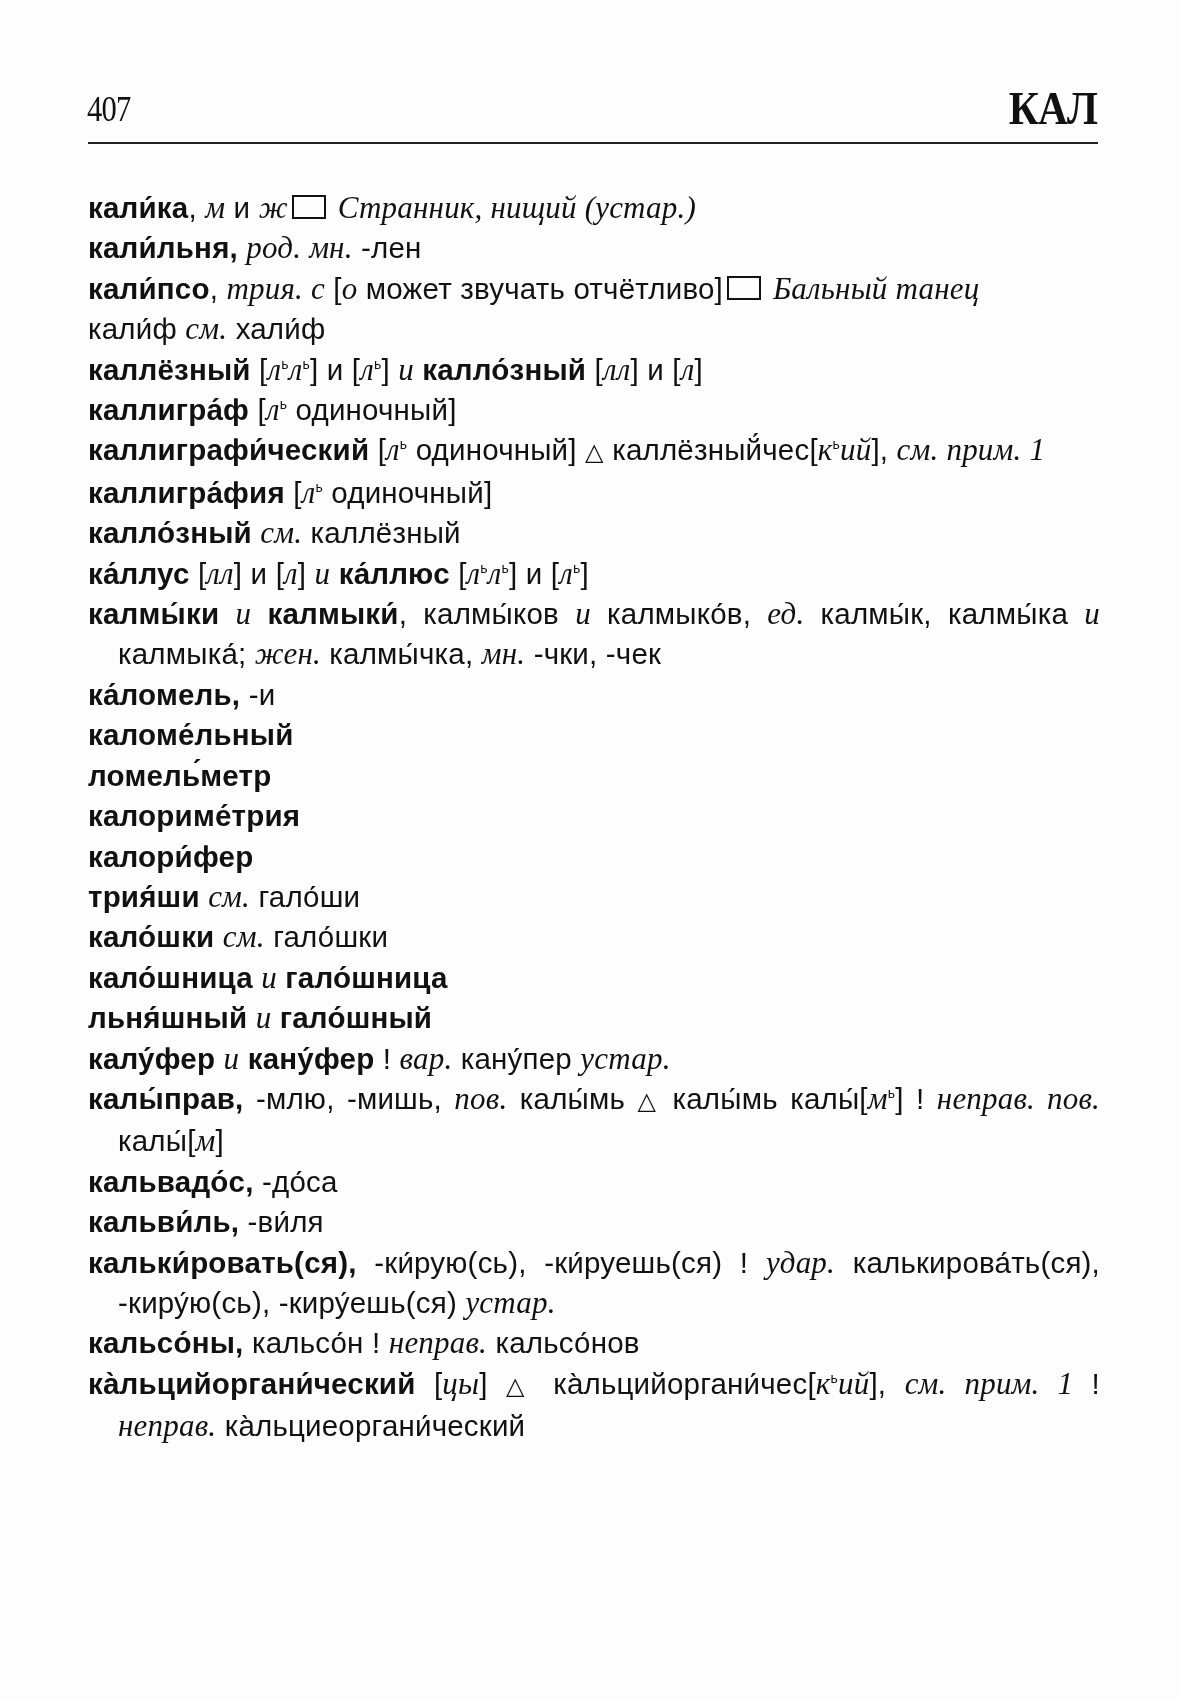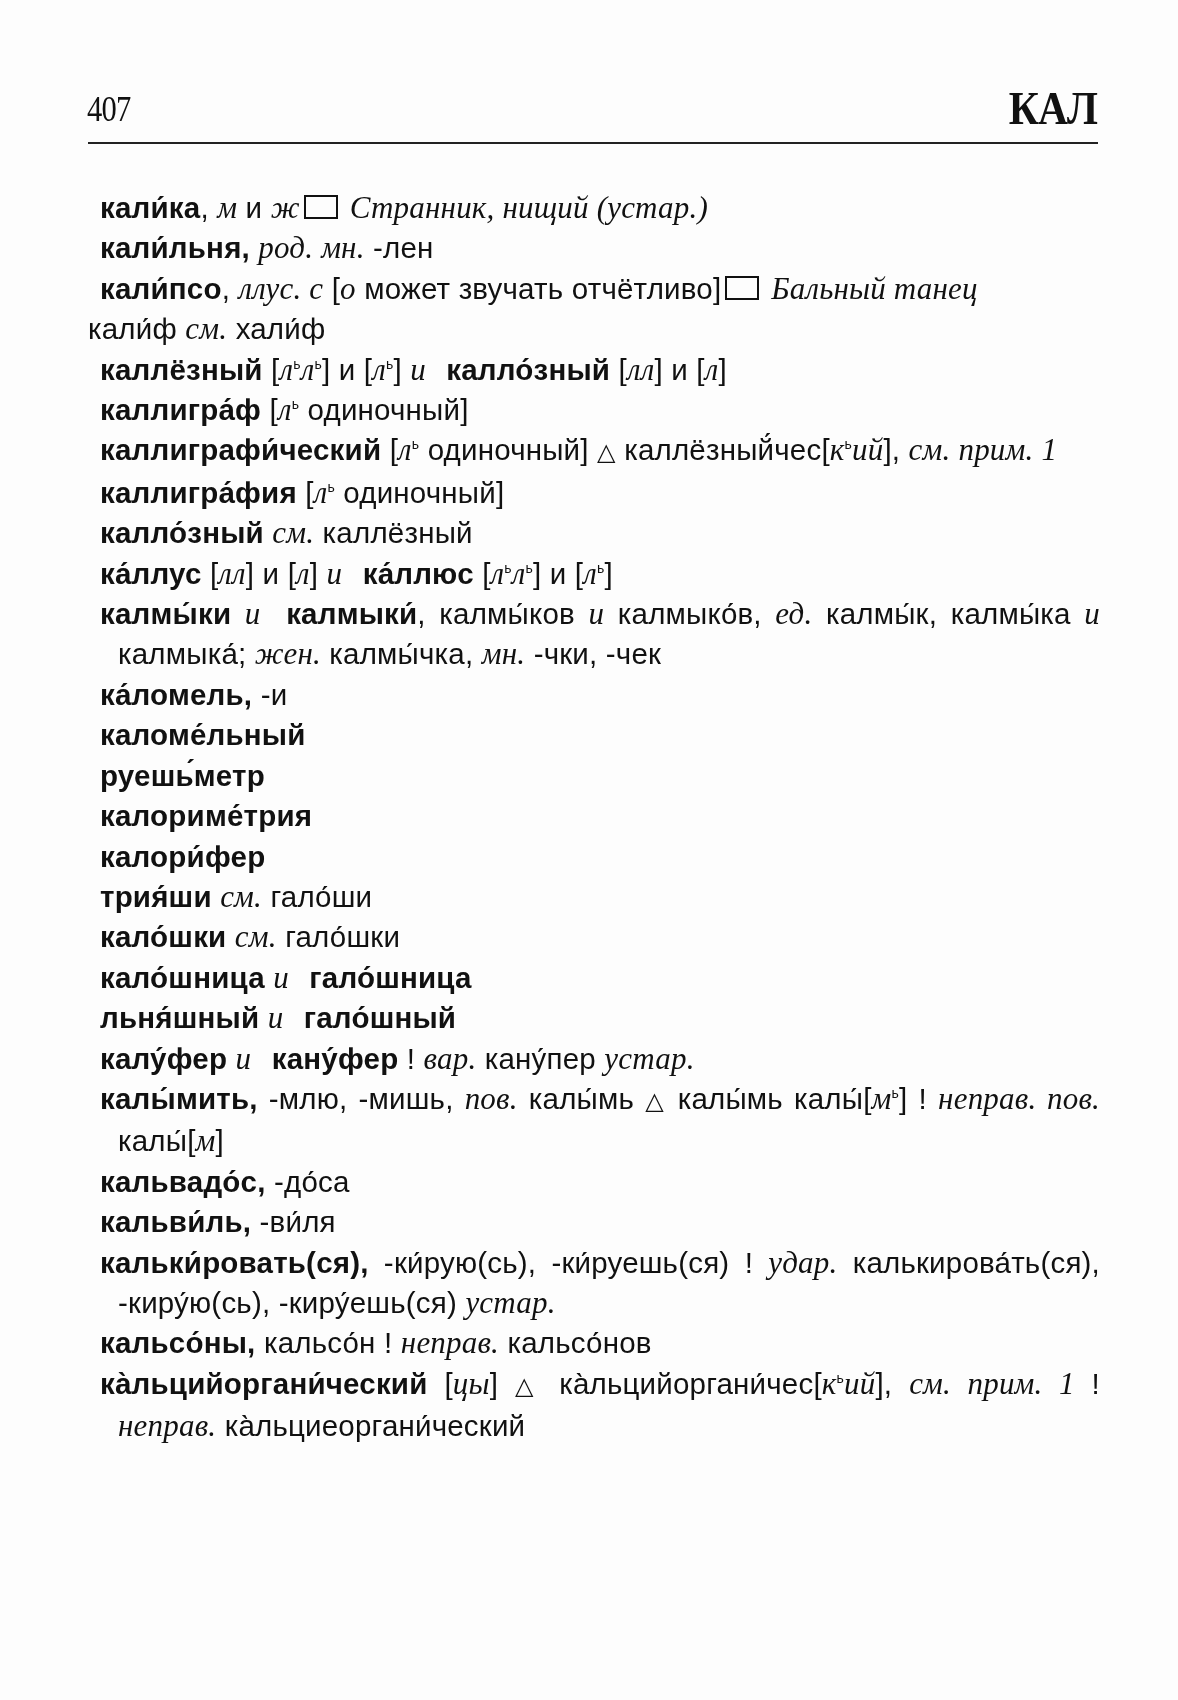--- a/index.html
+++ b/index.html
@@ -34,59 +34,59 @@
     font-size: 29.5px;
     line-height: 40.4px;
     letter-spacing: 0.2px;
   }
   .entry {
     padding-left: 30px;
     text-indent: -30px;
     text-align: justify;
     text-align-last: left;
   }
-  .entry .b { font-weight: bold; margin-left: 12px; }
+  .entry .b { font-weight: bold; }
   .entry .i { font-style: italic; font-family: "Liberation Serif", "DejaVu Serif", serif; font-size: 31px; }
   .entry .sym { font-family: "DejaVu Sans", sans-serif; font-size: 24px; }
   .entry .box {
     display: inline-block; width: 30px; height: 20px; border: 2px solid #111;
     vertical-align: -1px; margin: 0 4px; text-indent: 0;
   }
   .entry sup { font-size: 14px; line-height: 0; }
 </style>
 </head>
 <body>
 
 <div class="page-header">
   <div class="page-number">407</div>
   <div class="running-head">КАЛ</div>
 </div>
 <div class="header-rule"></div>
 
 <div class="entries" id="entries">
     <div class="entry"><span class="b">кали́ка</span><span class="">, </span><span class="i">м</span><span class=""> и </span><span class="i">ж</span><span class="box"></span><span class="i"> Странник, нищий (устар.)</span></div>
     <div class="entry"><span class="b">кали́льня,</span><span class=""> </span><span class="i">род. мн.</span><span class=""> -лен</span></div>
-    <div class="entry"><span class="b">кали́псо</span><span class="">, </span><span class="i">ллус. с</span><span class=""> [</span><span class="i">о</span><span class=""> может звучать отчётливо]</span><span class="box"></span><span class="i"> Бальный танец</span></div>
+    <div class="entry"><span class="b">кали́псо</span><span class="">, </span><span class="i">трия. с</span><span class=""> [</span><span class="i">о</span><span class=""> может звучать отчётливо]</span><span class="box"></span><span class="i"> Бальный танец</span></div>
     <div class="entry"><span class="">кали́ф </span><span class="i">см.</span><span class=""> хали́ф</span></div>
     <div class="entry"><span class="b">каллёзный</span><span class=""> [</span><span class="i">л</span><sup>ь</sup><span class="i">л</span><sup>ь</sup><span class="">] и [</span><span class="i">л</span><sup>ь</sup><span class="">] </span><span class="i">и</span><span class=""> </span><span class="b">калло́зный</span><span class=""> [</span><span class="i">лл</span><span class="">] и [</span><span class="i">л</span><span class="">]</span></div>
     <div class="entry"><span class="b">каллигра́ф</span><span class=""> [</span><span class="i">л</span><sup>ь</sup><span class=""> одиночный]</span></div>
     <div class="entry"><span class="b">каллиграфи́ческий</span><span class=""> [</span><span class="i">л</span><sup>ь</sup><span class=""> одиночный] </span><span class="sym">△</span><span class=""> каллёзный́чес[</span><span class="i">к</span><sup>ь</sup><span class="i">ий</span><span class="">], </span><span class="i">см. прим. 1</span></div>
     <div class="entry"><span class="b">каллигра́фия</span><span class=""> [</span><span class="i">л</span><sup>ь</sup><span class=""> одиночный]</span></div>
     <div class="entry"><span class="b">калло́зный</span><span class=""> </span><span class="i">см.</span><span class=""> каллёзный</span></div>
     <div class="entry"><span class="b">ка́ллус</span><span class=""> [</span><span class="i">лл</span><span class="">] и [</span><span class="i">л</span><span class="">] </span><span class="i">и</span><span class=""> </span><span class="b">ка́ллюс</span><span class=""> [</span><span class="i">л</span><sup>ь</sup><span class="i">л</span><sup>ь</sup><span class="">] и [</span><span class="i">л</span><sup>ь</sup><span class="">]</span></div>
     <div class="entry"><span class="b">калмы́ки</span><span class=""> </span><span class="i">и</span><span class=""> </span><span class="b">калмыки́</span><span class="">, калмы́ков </span><span class="i">и</span><span class=""> калмыко́в, </span><span class="i">ед.</span><span class=""> калмы́к, калмы́ка </span><span class="i">и</span><span class=""> калмыка́; </span><span class="i">жен.</span><span class=""> калмы́чка, </span><span class="i">мн.</span><span class=""> -чки, -чек</span></div>
     <div class="entry"><span class="b">ка́ломель, </span><span class="">-и</span></div>
     <div class="entry"><span class="b">каломе́льный</span></div>
-    <div class="entry"><span class="b">руешь́метр</span></div>
+    <div class="entry"><span class="b">ломель́метр</span></div>
     <div class="entry"><span class="b">калориме́трия</span></div>
     <div class="entry"><span class="b">калори́фер</span></div>
     <div class="entry"><span class="b">трия́ши</span><span class=""> </span><span class="i">см.</span><span class=""> гало́ши</span></div>
     <div class="entry"><span class="b">кало́шки</span><span class=""> </span><span class="i">см.</span><span class=""> гало́шки</span></div>
     <div class="entry"><span class="b">кало́шница</span><span class=""> </span><span class="i">и</span><span class=""> </span><span class="b">гало́шница</span></div>
     <div class="entry"><span class="b">льня́шный</span><span class=""> </span><span class="i">и</span><span class=""> </span><span class="b">гало́шный</span></div>
     <div class="entry"><span class="b">калу́фер</span><span class=""> </span><span class="i">и</span><span class=""> </span><span class="b">кану́фер</span><span class=""> ! </span><span class="i">вар.</span><span class=""> кану́пер </span><span class="i">устар.</span></div>
-    <div class="entry"><span class="b">калы́мить,</span><span class=""> -млю, -мишь, </span><span class="i">пов.</span><span class=""> калы́мь </span><span class="sym">△</span><span class=""> калы́мь калы́[</span><span class="i">м</span><sup>ь</sup><span class="">] ! </span><span class="i">не­прав. пов.</span><span class=""> калы́[</span><span class="i">м</span><span class="">]</span></div>
+    <div class="entry"><span class="b">калы́прав,</span><span class=""> -млю, -мишь, </span><span class="i">пов.</span><span class=""> калы́мь </span><span class="sym">△</span><span class=""> калы́мь калы́[</span><span class="i">м</span><sup>ь</sup><span class="">] ! </span><span class="i">не­прав. пов.</span><span class=""> калы́[</span><span class="i">м</span><span class="">]</span></div>
     <div class="entry"><span class="b">кальвадо́с,</span><span class=""> -до́са</span></div>
     <div class="entry"><span class="b">кальви́ль,</span><span class=""> -ви́ля</span></div>
     <div class="entry"><span class="b">кальки́ровать(ся),</span><span class=""> -ки́рую(сь), -ки́руешь(ся) ! </span><span class="i">удар.</span><span class=""> калькиро­ва́ть(ся), -киру́ю(сь), -киру́ешь(ся) </span><span class="i">устар.</span></div>
     <div class="entry"><span class="b">кальсо́ны,</span><span class=""> кальсо́н ! </span><span class="i">неправ.</span><span class=""> кальсо́нов</span></div>
     <div class="entry"><span class="b">ка̀льцийоргани́ческий</span><span class=""> [</span><span class="i">цы</span><span class="">] </span><span class="sym">△</span><span class=""> ка̀льцийоргани́чес[</span><span class="i">к</span><sup>ь</sup><span class="i">ий</span><span class="">], </span><span class="i">см. прим. 1</span><span class=""> ! </span><span class="i">неправ.</span><span class=""> ка̀льциеоргани́ческий</span></div>
   </div>
 
 </body></html>

